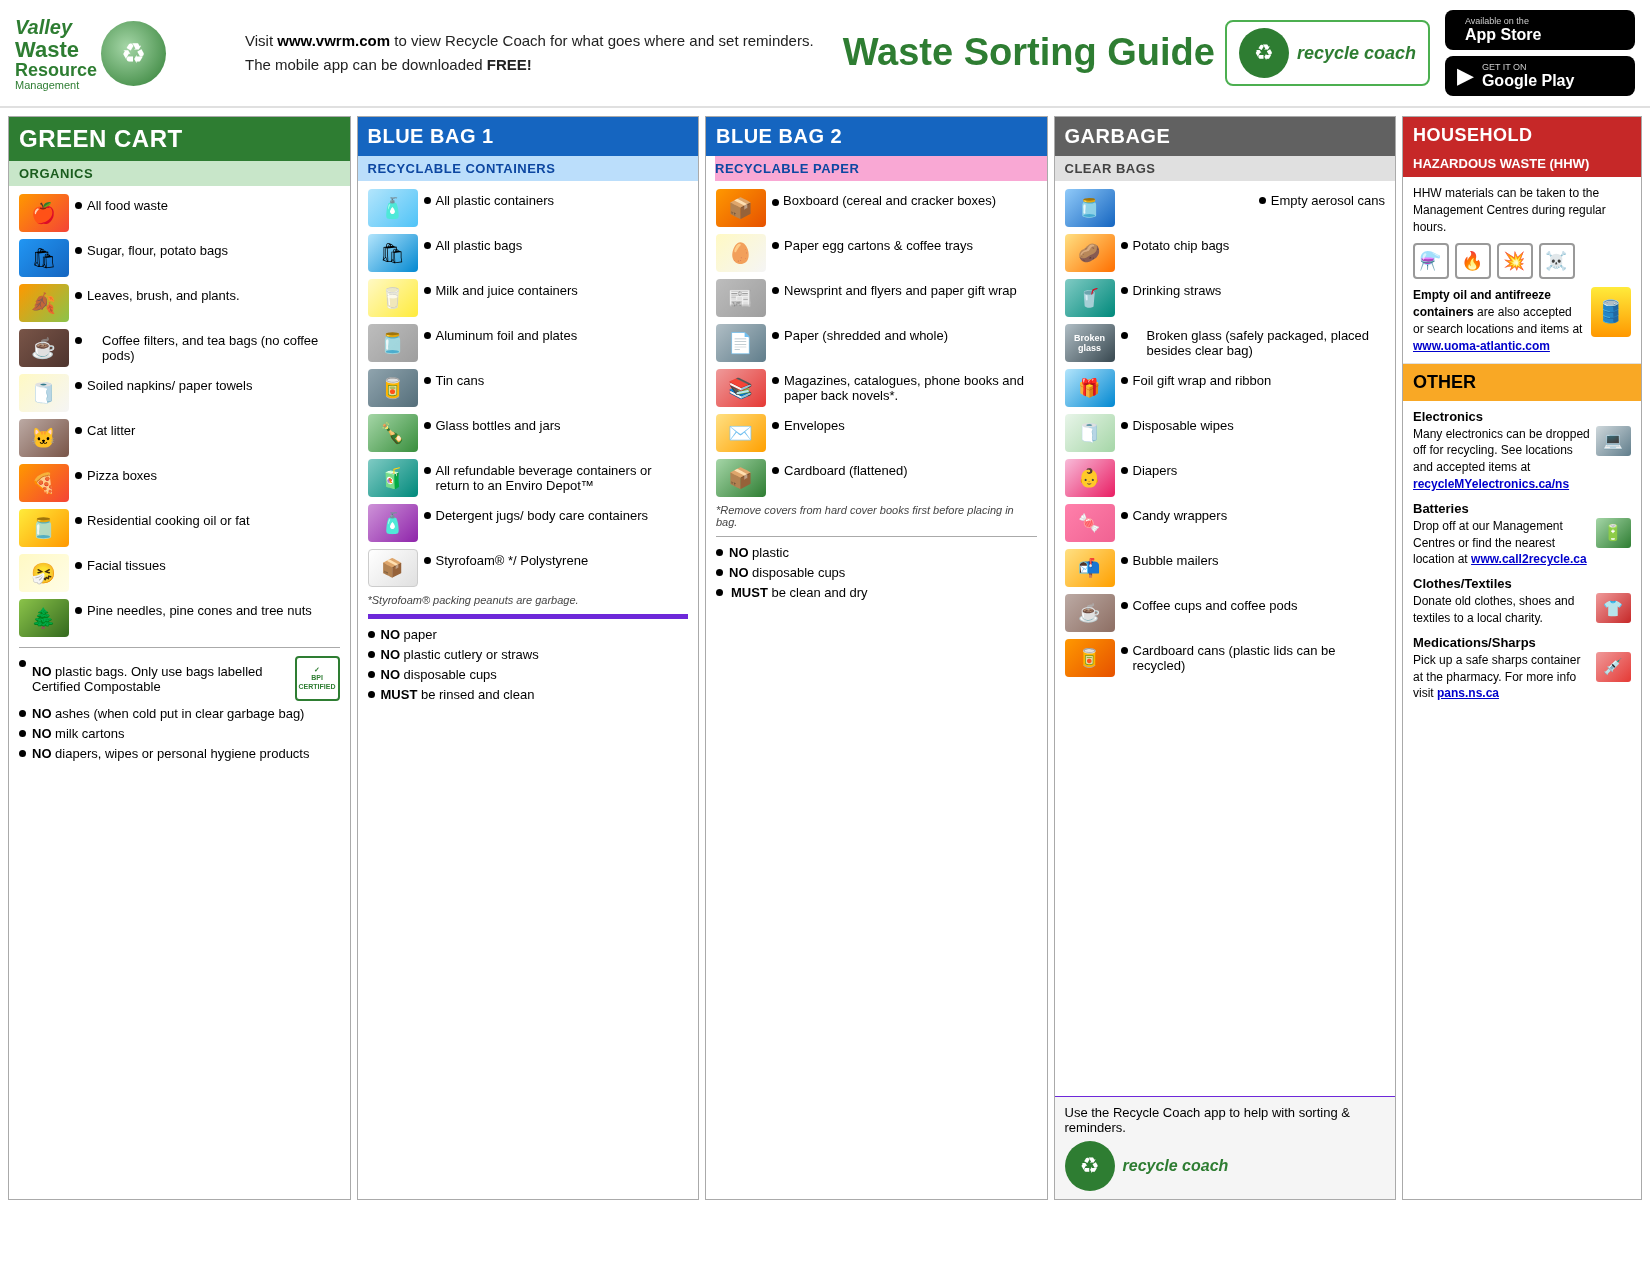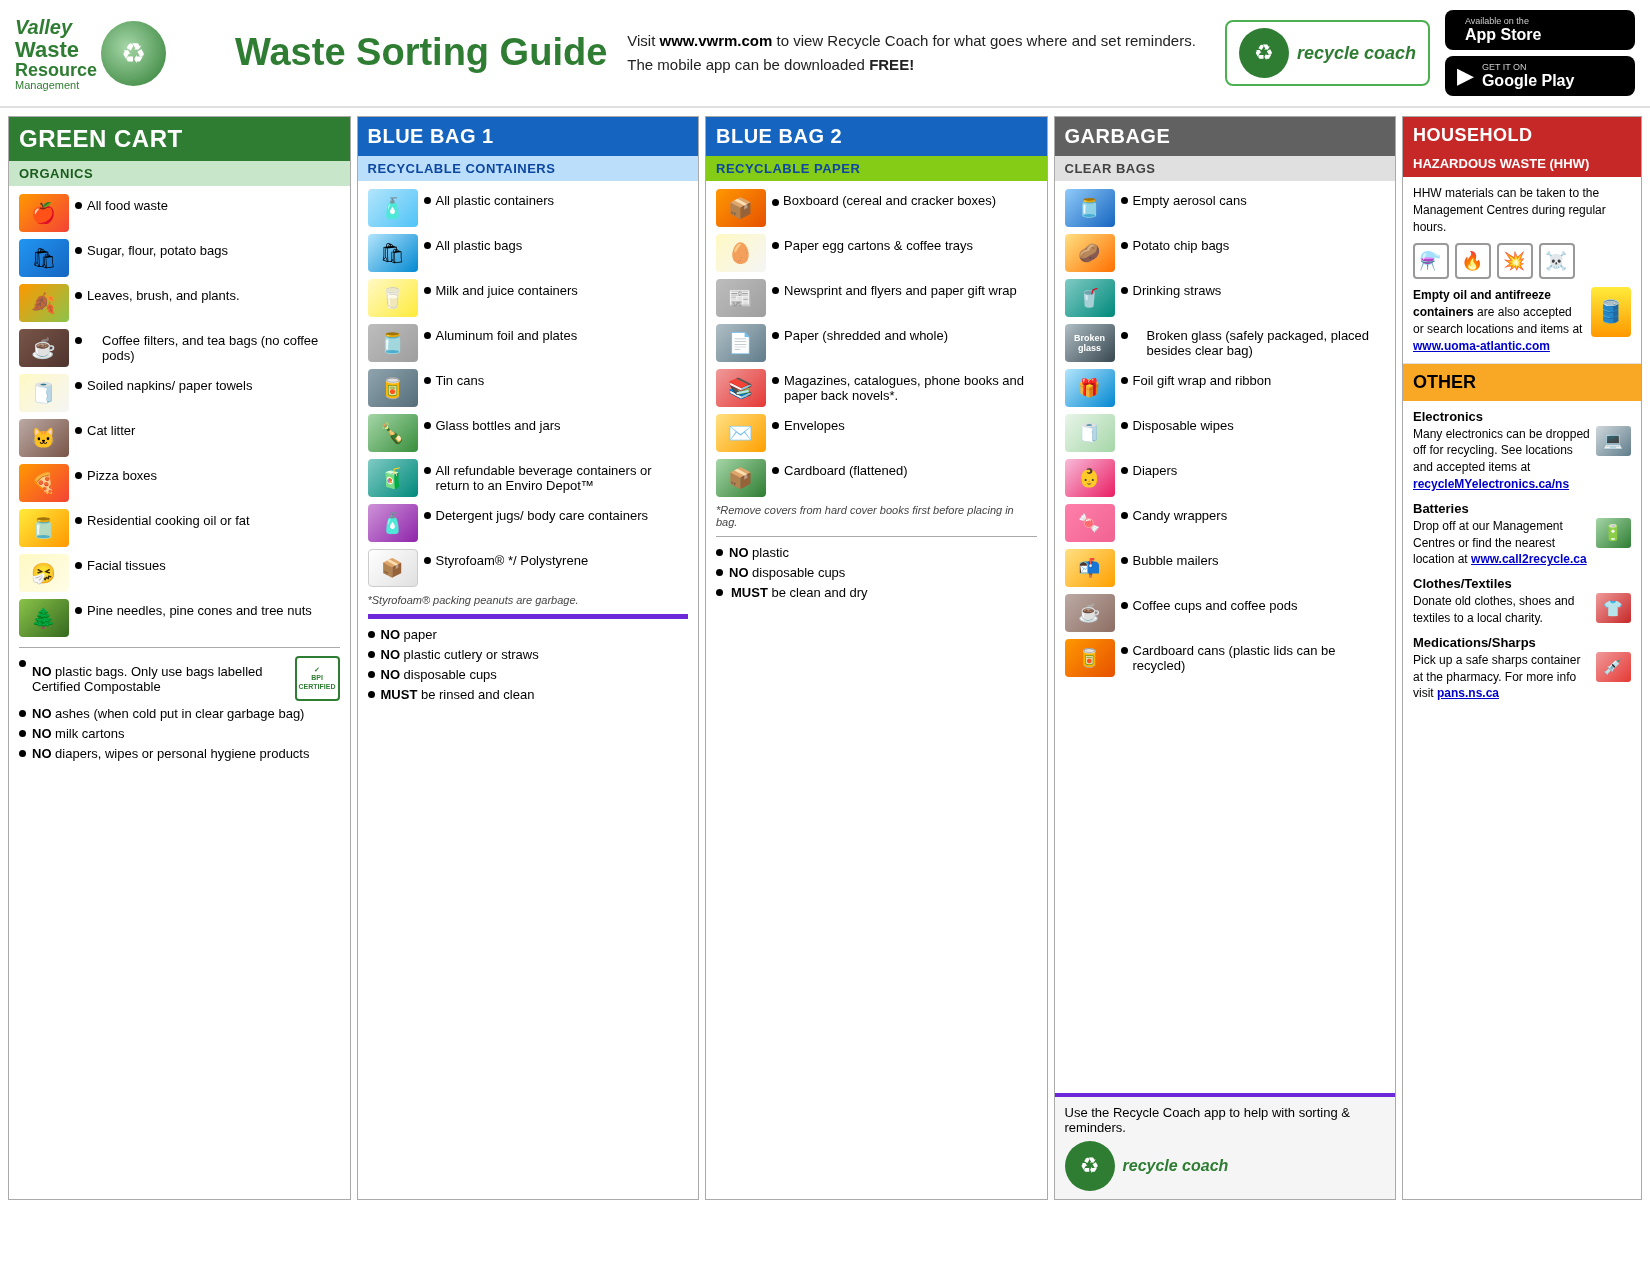--- a/index.html
+++ b/index.html
@@ -15,26 +15,26 @@
       <div style="font-style:italic;font-weight:bold;color:#2e7d32;font-size:20px;">Valley</div>
       <div style="font-weight:900;color:#2e7d32;font-size:22px;line-height:1;">Waste</div>
       <div style="font-weight:bold;color:#2e7d32;font-size:18px;line-height:1;">Resource</div>
       <div style="color:#2e7d32;font-size:11px;">Management</div>
     </div>
     <div style="width:65px;height:65px;border-radius:50%;background:radial-gradient(circle at 40% 40%,#a5d6a7,#2e7d32);display:flex;align-items:center;justify-content:center;color:#fff;font-size:28px;">
       ♻
     </div>
   </div>
 
+  <div style="flex:2;font-size:15px;color:#222;line-height:1.6;padding:0 10px;">
+    Visit <b style="color:#000;">www.vwrm.com</b> to view Recycle Coach for what goes where and set reminders. The mobile app can be downloaded <b>FREE!</b>
+  </div>
+
   <div style="min-width:220px;">
     <h1 style="font-size:38px;font-weight:900;color:#2e7d32;line-height:1.1;">Waste Sorting Guide</h1>
-  </div>
-
-  <div style="flex:2;font-size:15px;color:#222;line-height:1.6;padding:0 10px;">
-    Visit <b style="color:#000;">www.vwrm.com</b> to view Recycle Coach for what goes where and set reminders. The mobile app can be downloaded <b>FREE!</b>
   </div>
 
   <div style="display:flex;flex-direction:column;align-items:center;gap:8px;min-width:340px;">
     <div style="display:flex;align-items:center;gap:15px;">
       <div style="display:flex;align-items:center;gap:8px;border:2px solid #4caf50;border-radius:8px;padding:6px 12px;">
         <div style="width:50px;height:50px;background:#2e7d32;border-radius:50%;display:flex;align-items:center;justify-content:center;color:#fff;font-size:22px;">♻</div>
         <div style="font-size:18px;font-weight:bold;color:#2e7d32;font-style:italic;">recycle coach</div>
       </div>
       <div style="display:flex;flex-direction:column;gap:6px;">
         <div style="display:flex;align-items:center;gap:8px;background:#000;color:#fff;border-radius:8px;padding:6px 12px;width:190px;cursor:pointer;">
@@ -258,21 +258,21 @@
           <span><b>MUST</b> be rinsed and clean</span>
         </div>
       </div>
     </div>
   </div>
 
   <div style="flex:1;border:1px solid #aaa;display:flex;flex-direction:column;">
     <div style="background:#1565c0;padding:8px 10px;">
       <h2 style="font-size:20px;font-weight:900;color:#fff;letter-spacing:0.5px;">BLUE BAG 2</h2>
     </div>
-    <div style="background:#84cc16;padding:5px 10px;">
+    <div style="background:#f9a8d4;padding:5px 0;margin-left:9px;">
       <h3 style="font-size:13px;font-weight:900;color:#0d47a1;letter-spacing:0.5px;">RECYCLABLE PAPER</h3>
     </div>
     <div style="padding:8px 10px;flex:1;font-size:13px;">
       <ul style="list-style:none;">
         <li style="display:flex;align-items:flex-start;margin-bottom:7px;gap:6px;">
           <div style="width:50px;min-width:50px;height:38px;background:linear-gradient(135deg,#ff9800,#e65100);border-radius:4px;display:flex;align-items:center;justify-content:center;font-size:20px;">📦</div>
           <div style="display:flex;align-items:center;gap:4px;flex:1;padding-top:4px;">
             <div style="width:7px;min-width:7px;height:7px;background:#000;border-radius:50%;margin-top:4px;"></div>
             <span>Boxboard (cereal and cracker boxes)</span>
           </div>
@@ -342,21 +342,21 @@
     <div style="background:#616161;padding:8px 10px;">
       <h2 style="font-size:20px;font-weight:900;color:#fff;letter-spacing:0.5px;">GARBAGE</h2>
     </div>
     <div style="background:#e0e0e0;padding:5px 10px;">
       <h3 style="font-size:13px;font-weight:900;color:#424242;letter-spacing:0.5px;">CLEAR BAGS</h3>
     </div>
     <div style="padding:8px 10px;flex:1;font-size:13px;">
       <ul style="list-style:none;">
         <li style="display:flex;align-items:flex-start;margin-bottom:7px;gap:6px;">
           <div style="width:50px;min-width:50px;height:38px;background:linear-gradient(135deg,#90caf9,#1565c0);border-radius:4px;display:flex;align-items:center;justify-content:center;font-size:18px;">🫙</div>
-          <div style="display:flex;align-items:flex-start;gap:5px;flex:1;padding-top:4px;">
+          <div style="display:flex;align-items:flex-start;gap:5px;flex:1;padding-top:4px;justify-content:flex-end;">
             <div style="width:7px;min-width:7px;height:7px;background:#000;border-radius:50%;margin-top:4px;"></div>
             <span>Empty aerosol cans</span>
           </div>
         </li>
         <li style="display:flex;align-items:flex-start;margin-bottom:7px;gap:6px;">
           <div style="width:50px;min-width:50px;height:38px;background:linear-gradient(135deg,#ffe082,#ff6f00);border-radius:4px;display:flex;align-items:center;justify-content:center;font-size:18px;">🥔</div>
           <div style="display:flex;align-items:flex-start;gap:5px;flex:1;padding-top:4px;">
             <div style="width:7px;min-width:7px;height:7px;background:#000;border-radius:50%;margin-top:4px;"></div>
             <span>Potato chip bags</span>
           </div>
@@ -419,21 +419,21 @@
         </li>
         <li style="display:flex;align-items:flex-start;margin-bottom:7px;gap:6px;">
           <div style="width:50px;min-width:50px;height:38px;background:linear-gradient(135deg,#ff9800,#e65100);border-radius:4px;display:flex;align-items:center;justify-content:center;font-size:18px;">🥫</div>
           <div style="display:flex;align-items:flex-start;gap:5px;flex:1;padding-top:4px;">
             <div style="width:7px;min-width:7px;height:7px;background:#000;border-radius:50%;margin-top:4px;"></div>
             <span>Cardboard cans (plastic lids can be recycled)</span>
           </div>
         </li>
       </ul>
     </div>
-    <div style="padding:8px 10px;background:#f5f5f5;border-top:4px solid #6d28d9;">
+    <div style="padding:8px 10px;background:#f5f5f5;border-top:1px solid #6d28d9;">
       <p style="font-size:13px;">Use the Recycle Coach app to help with sorting &amp; reminders.</p>
       <div style="display:flex;align-items:center;gap:8px;margin-top:6px;">
         <div style="width:50px;height:50px;background:#2e7d32;border-radius:50%;display:flex;align-items:center;justify-content:center;color:#fff;font-size:22px;">♻</div>
         <div style="font-size:16px;font-weight:bold;color:#2e7d32;font-style:italic;">recycle coach</div>
       </div>
     </div>
   </div>
 
   <div style="flex:0 0 240px;display:flex;flex-direction:column;gap:0;border:1px solid #aaa;">
 

